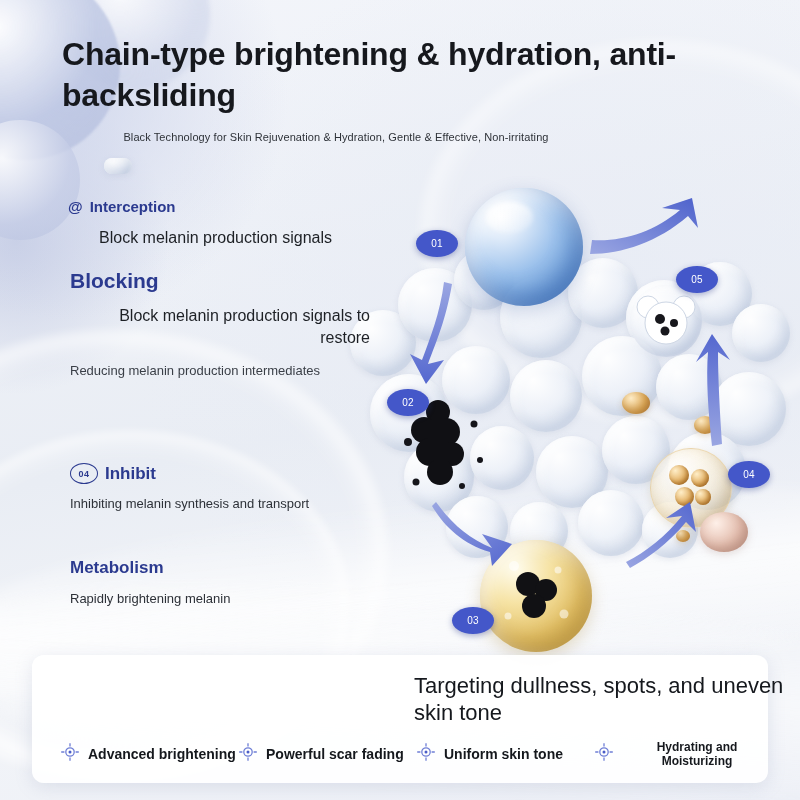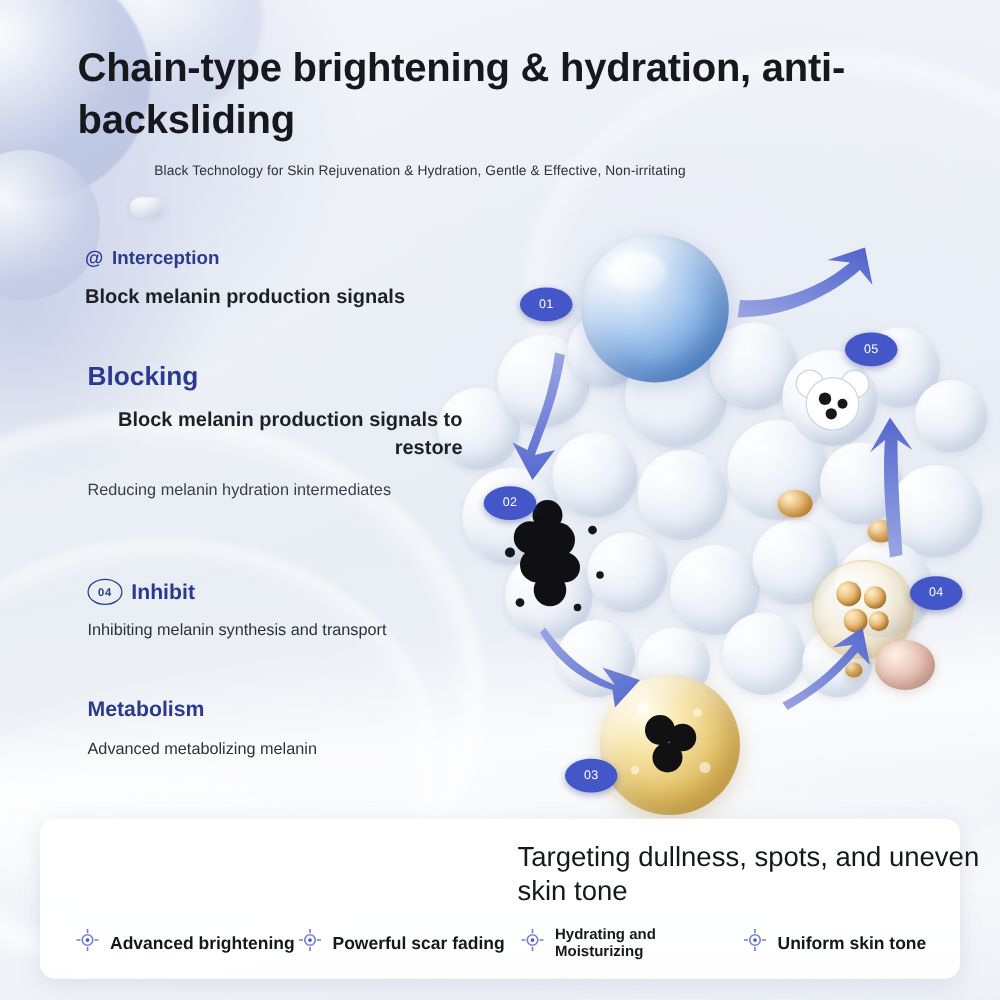--- a/index.html
+++ b/index.html
@@ -98,32 +98,33 @@
   .step { position: absolute; }
   .step .head {
     color: #2b3a8f;
     font-weight: bold;
     display: flex;
     align-items: center;
     gap: 7px;
   }
   .step .body {
     color: #1d2025;
-    font-weight: bold;
+    font-weight: normal;
+    margin-left: 31px;
   }
   .step .note {
     color: #3a3f47;
     font-weight: normal;
   }
 
   .step1 { left: 68px; top: 198px; width: 330px; }
   .step1 .head { font-size: 15px; }
   .step1 .body { font-size: 16px; margin-top: 14px; }
 
-  .step2 { left: 70px; top: 290px; width: 300px; }
+  .step2 { left: 70px; top: 269px; width: 300px; }
   .step2 .head { font-size: 21px; }
   .step2 .body { font-size: 16px; margin-top: 12px; line-height: 1.35; text-align: right; }
   .step2 .note { font-size: 13px; margin-top: 15px; }
 
   .step3 { left: 70px; top: 463px; width: 320px; }
   .step3 .head { font-size: 17px; }
   .step3 .note { font-size: 13px; margin-top: 11px; line-height: 1.35; color: #2d3138; }
 
   .step4 { left: 70px; top: 558px; width: 320px; }
   .step4 .head { font-size: 17px; }
@@ -243,20 +244,21 @@
     line-height: 1.24;
     color: #15181d;
     font-weight: normal;
   }
   .features {
     position: absolute;
     left: 60px; top: 740px;
     width: 712px;
     display: flex;
     justify-content: space-between;
+    text-align: center;
   }
   .feature {
     display: flex;
     align-items: center;
     gap: 8px;
     width: 178px;
   }
   .feature .label {
     font-size: 14px;
     font-weight: bold;
@@ -450,34 +452,34 @@
     <div class="head">
       <span>@</span>
       <span>Interception</span>
     </div>
     <div class="body">Block melanin production signals</div>
   </div>
 
   <div class="step step2">
     <div class="head">Blocking</div>
     <div class="body">Block melanin production signals to restore</div>
-    <div class="note">Reducing melanin hydration intermediates</div>
+    <div class="note">Reducing melanin production intermediates</div>
   </div>
 
   <div class="step step3">
     <div class="head">
       <span class="ring-badge">04</span>
       <span>Inhibit</span>
     </div>
     <div class="note">Inhibiting melanin synthesis and transport</div>
   </div>
 
   <div class="step step4">
     <div class="head">Metabolism</div>
-    <div class="note">Advanced metabolizing melanin</div>
+    <div class="note">Rapidly brightening melanin</div>
   </div>
 
   <div class="bottom-card"></div>
   <div class="bottom-headline">Targeting dullness, spots, and uneven skin tone</div>
 
   <div class="features">
     <div class="feature">
       <span class="tgt">
         <svg width="20" height="20" viewBox="0 0 20 20">
             <g fill="none" stroke="#6f7fd6" stroke-width="1.3">
@@ -494,39 +496,39 @@
         <svg width="20" height="20" viewBox="0 0 20 20">
             <g fill="none" stroke="#6f7fd6" stroke-width="1.3">
               <circle cx="10" cy="10" r="4.2"></circle>
               <path d="M10 1.2v3.2M10 15.6v3.2M1.2 10h3.2M15.6 10h3.2"></path>
             </g>
             <circle cx="10" cy="10" r="1.5" fill="#4a5cc8"></circle>
           </svg>
       </span>
       <span class="label">Powerful scar fading</span>
     </div>
+    <div class="feature">
+      <span class="tgt">
+        <svg width="20" height="20" viewBox="0 0 20 20">
+            <g fill="none" stroke="#6f7fd6" stroke-width="1.3">
+              <circle cx="10" cy="10" r="4.2"></circle>
+              <path d="M10 1.2v3.2M10 15.6v3.2M1.2 10h3.2M15.6 10h3.2"></path>
+            </g>
+            <circle cx="10" cy="10" r="1.5" fill="#4a5cc8"></circle>
+          </svg>
+      </span>
+      <span class="label">Uniform skin tone</span>
+    </div>
     <div class="feature small">
       <span class="tgt">
         <svg width="20" height="20" viewBox="0 0 20 20">
             <g fill="none" stroke="#6f7fd6" stroke-width="1.3">
               <circle cx="10" cy="10" r="4.2"></circle>
               <path d="M10 1.2v3.2M10 15.6v3.2M1.2 10h3.2M15.6 10h3.2"></path>
             </g>
             <circle cx="10" cy="10" r="1.5" fill="#4a5cc8"></circle>
           </svg>
       </span>
       <span class="label">Hydrating and Moisturizing</span>
     </div>
-    <div class="feature">
-      <span class="tgt">
-        <svg width="20" height="20" viewBox="0 0 20 20">
-            <g fill="none" stroke="#6f7fd6" stroke-width="1.3">
-              <circle cx="10" cy="10" r="4.2"></circle>
-              <path d="M10 1.2v3.2M10 15.6v3.2M1.2 10h3.2M15.6 10h3.2"></path>
-            </g>
-            <circle cx="10" cy="10" r="1.5" fill="#4a5cc8"></circle>
-          </svg>
-      </span>
-      <span class="label">Uniform skin tone</span>
-    </div>
   </div>
 
 </div>
 
 </body></html>

